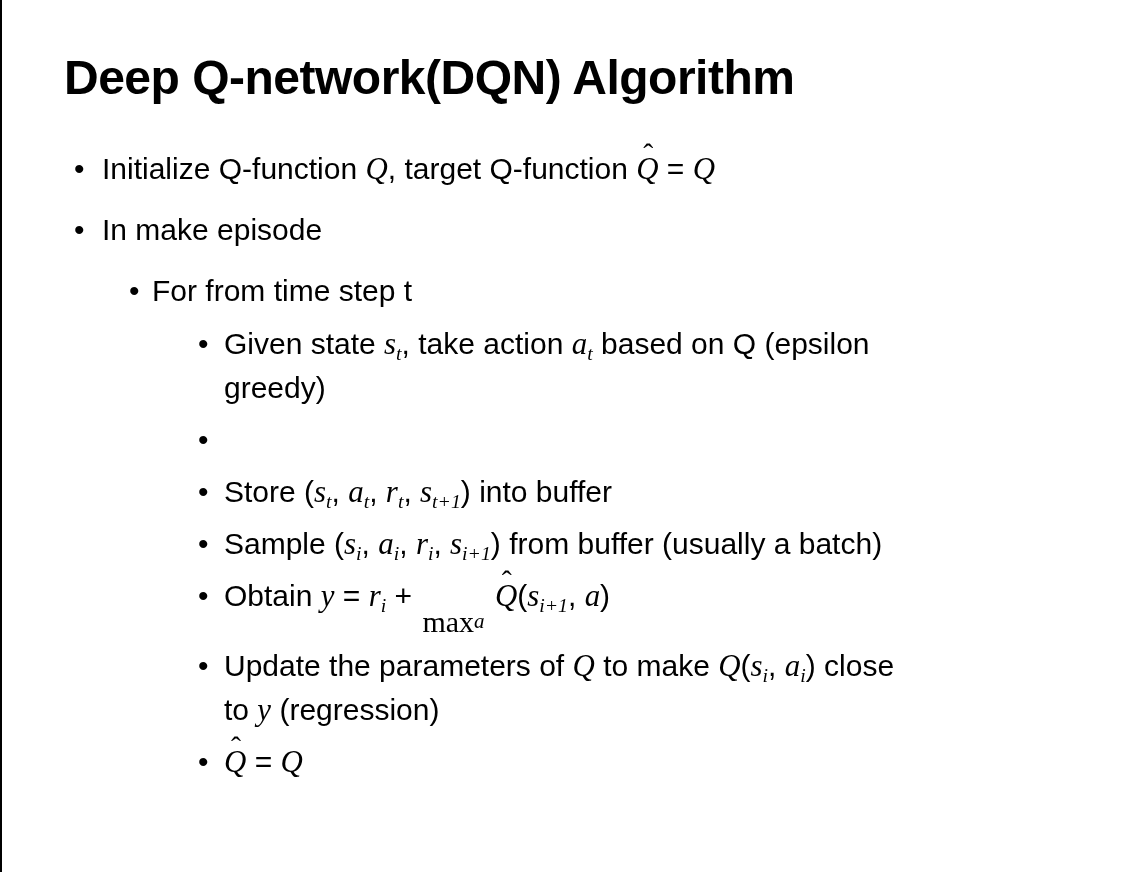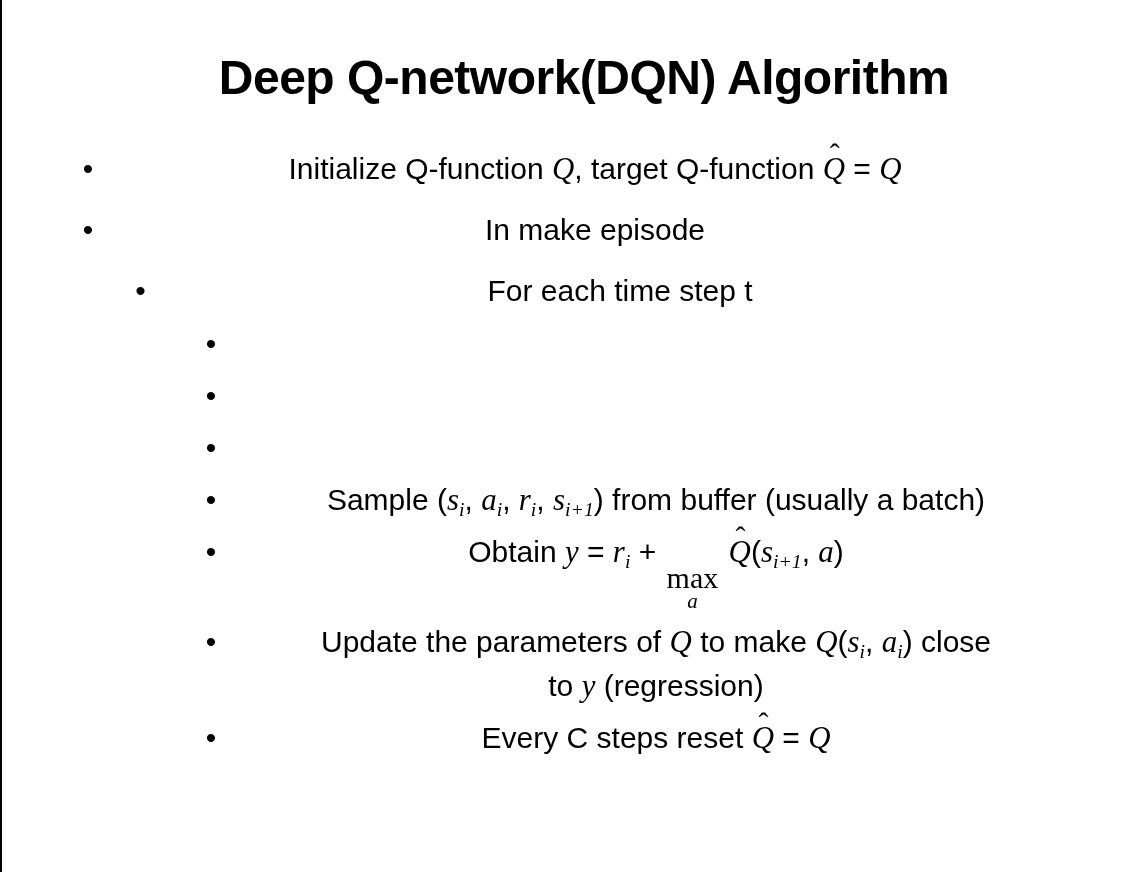--- a/index.html
+++ b/index.html
@@ -5,21 +5,20 @@
   html,body{margin:0;padding:0;background:#ffffff;}
   .slide{
     position:relative;
     width:1124px;height:872px;
     box-sizing:border-box;
     background:#ffffff;
     border-left:2px solid #000000;
     overflow:hidden;
     font-family:"Liberation Sans",sans-serif;
     color:#000000;
-    text-align:center;
   }
   .slide-title{
     margin:0;
     padding:50px 20px 0 62px;
     font-size:48px;
     font-weight:bold;
     letter-spacing:-0.5px;
     line-height:1.15;
     white-space:nowrap;
   }
@@ -56,21 +55,21 @@
     position:absolute;
     left:50%;
     top:-0.5em;
     transform:translateX(-42%);
     font-family:"Liberation Serif",serif;
     font-style:normal;
     font-size:1em;
   }
   .munder{
     display:inline-flex;
-    flex-direction:column;
+    flex-direction:row;
     align-items:center;
     line-height:0.95;
     vertical-align:-0.85em;
     margin:0 2px;
   }
   .munder .mmax{font-family:"Liberation Serif",serif;font-style:normal;}
   .munder .mu{
     font-family:"Liberation Serif",serif;
     font-style:italic;
     font-size:0.7em;
@@ -85,44 +84,46 @@
       <div class="li lv1">
         <span class="marker">•</span>
         <div class="content"><span class="txt">Initialize Q-function </span><span class="mvar">Q</span><span class="txt">, target Q-function </span><span class="mhat"><span class="mhat-top">ˆ</span><span class="mvar">Q</span></span><span class="txt"> = </span><span class="mvar">Q</span></div>
       </div>
       <div class="li lv1">
         <span class="marker">•</span>
         <div class="content"><span class="txt">In make episode</span></div>
       </div>
       <div class="li lv2">
         <span class="marker">•</span>
-        <div class="content"><span class="txt">For each time step t</span></div>
+        <div class="content"><span class="txt">For from time step t</span></div>
+      </div>
+      <div class="li lv3">
+        <span class="marker">•</span>
+        <div class="content"><span class="txt">Given state </span><span class="mvar">s</span><sub class="msub">t</sub><span class="txt">, take action </span><span class="mvar">a</span><sub class="msub">t</sub><span class="txt"> based on Q (epsilon</span><br><span class="txt">greedy)</span></div>
       </div>
       <div class="li lv3">
         <span class="marker">•</span>
       </div>
       <div class="li lv3">
         <span class="marker">•</span>
-      </div>
-      <div class="li lv3">
-        <span class="marker">•</span>
+        <div class="content"><span class="txt">Store (</span><span class="mvar">s</span><sub class="msub">t</sub><span class="txt">, </span><span class="mvar">a</span><sub class="msub">t</sub><span class="txt">, </span><span class="mvar">r</span><sub class="msub">t</sub><span class="txt">, </span><span class="mvar">s</span><sub class="msub">t+1</sub><span class="txt">) into buffer</span></div>
       </div>
       <div class="li lv3">
         <span class="marker">•</span>
         <div class="content"><span class="txt">Sample (</span><span class="mvar">s</span><sub class="msub">i</sub><span class="txt">, </span><span class="mvar">a</span><sub class="msub">i</sub><span class="txt">, </span><span class="mvar">r</span><sub class="msub">i</sub><span class="txt">, </span><span class="mvar">s</span><sub class="msub">i+1</sub><span class="txt">) from buffer (usually a batch)</span></div>
       </div>
       <div class="li lv3">
         <span class="marker">•</span>
         <div class="content"><span class="txt">Obtain </span><span class="mvar">y</span><span class="txt"> = </span><span class="mvar">r</span><sub class="msub">i</sub><span class="txt"> + </span><span class="munder">
             <span class="mmax">max</span>
             <span class="mu">a</span>
           </span><span class="txt"> </span><span class="mhat"><span class="mhat-top">ˆ</span><span class="mvar">Q</span></span><span class="txt">(</span><span class="mvar">s</span><sub class="msub">i+1</sub><span class="txt">, </span><span class="mvar">a</span><span class="txt">)</span></div>
       </div>
       <div class="li lv3">
         <span class="marker">•</span>
         <div class="content"><span class="txt">Update the parameters of </span><span class="mvar">Q</span><span class="txt"> to make </span><span class="mvar">Q</span><span class="txt">(</span><span class="mvar">s</span><sub class="msub">i</sub><span class="txt">, </span><span class="mvar">a</span><sub class="msub">i</sub><span class="txt">) close</span><br><span class="txt">to </span><span class="mvar">y</span><span class="txt"> (regression)</span></div>
       </div>
       <div class="li lv3">
         <span class="marker">•</span>
-        <div class="content"><span class="txt">Every C steps reset </span><span class="mhat"><span class="mhat-top">ˆ</span><span class="mvar">Q</span></span><span class="txt"> = </span><span class="mvar">Q</span></div>
+        <div class="content"><span class="mhat"><span class="mhat-top">ˆ</span><span class="mvar">Q</span></span><span class="txt"> = </span><span class="mvar">Q</span></div>
       </div>
     </div>
 </div>
 
 </body></html>

